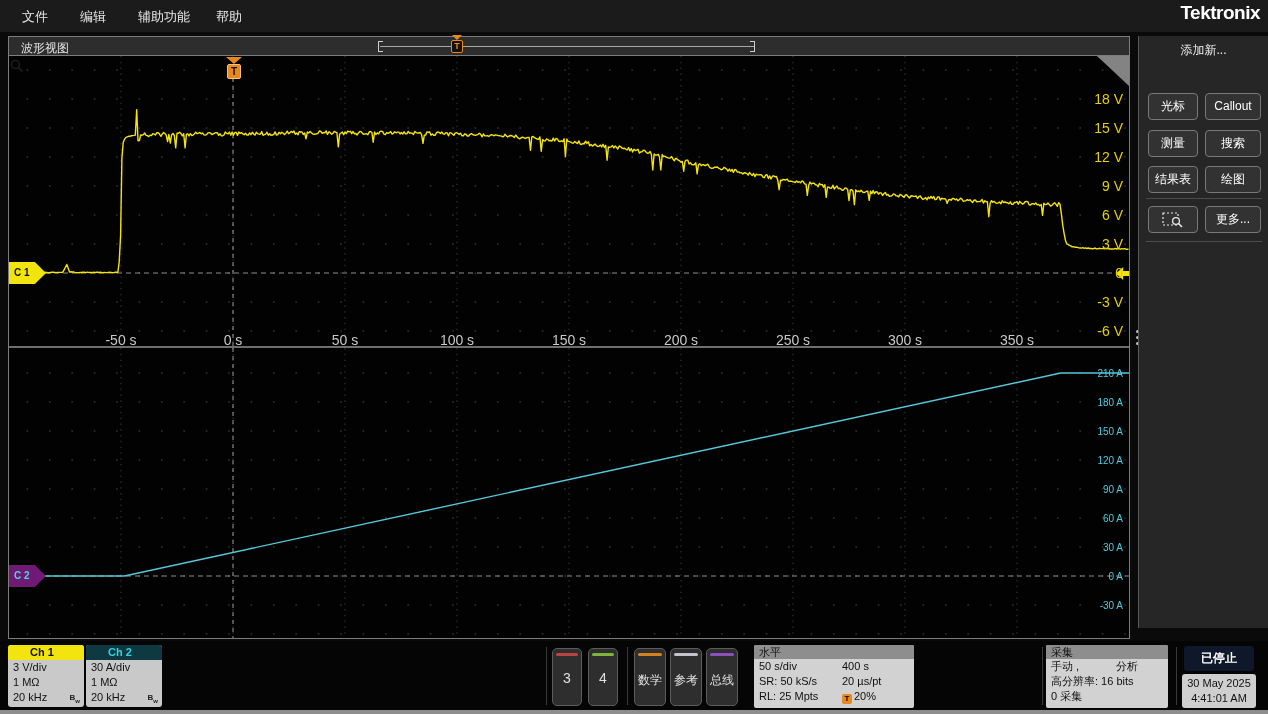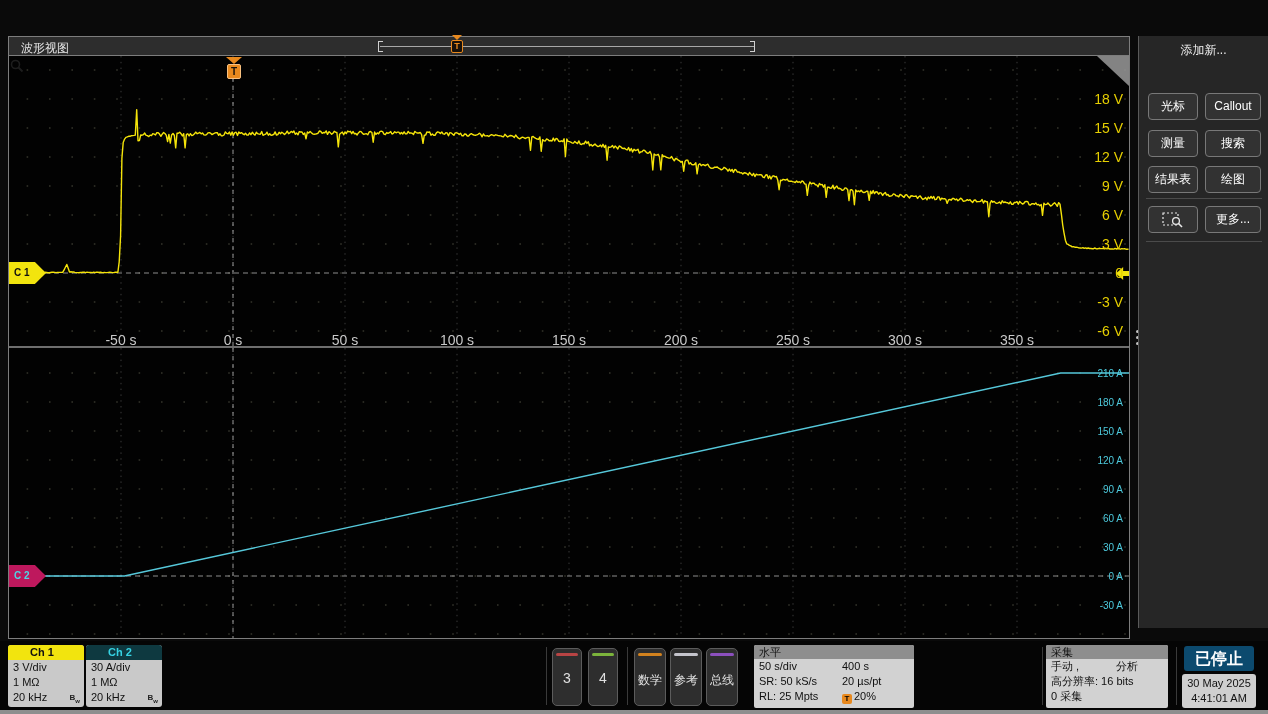--- a/index.html
+++ b/index.html
@@ -34,21 +34,21 @@
   #grat-sep { position:absolute; left:9px; top:346px; width:1120px; height:2px; background:#6e6e6e; }
   .grat svg { position:absolute; left:0; top:0; }
 
   .vlabel { position:absolute; right:6px; font-size:14px; color:#e6cf00; transform:translateY(-50%); }
   .alabel { position:absolute; right:6px; font-size:10px; color:#4ecbde; transform:translateY(-50%); }
   .tlabel { position:absolute; top:276px; font-size:14px; color:#c9c9c9; transform:translateX(-50%); }
 
   .ch-tag { position:absolute; left:0; width:37px; height:22px; font-size:10px; font-weight:bold; line-height:22px; padding-left:5px;
             clip-path:polygon(0 0,70% 0,100% 50%,70% 100%,0 100%); }
   #c1-tag { background:#f2e40e; color:#111; }
-  #c2-tag { background:#be185d; color:#4fd4e4; }
+  #c2-tag { background:#701a75; color:#4fd4e4; }
 
   #t-badge-tri { position:absolute; left:217px; top:1px; width:0; height:0; border-left:8px solid transparent; border-right:8px solid transparent; border-top:7px solid #e8891e; }
   #t-badge { position:absolute; left:218px; top:8px; width:14px; height:15px; background:#e8891e; border:1px solid #f8c080; border-radius:2px; color:#14100a; font-weight:bold; font-size:10px; text-align:center; line-height:13px; }
 
   #trig-arrow { position:absolute; right:0; top:211px; width:13px; height:13px; background:#f2e40e;
                 clip-path:polygon(0 50%,55% 0,55% 30%,100% 30%,100% 70%,55% 70%,55% 100%); }
 
   #zoom-corner { position:absolute; right:0; top:0; width:32px; height:30px; background:#9a9a9a; opacity:.85;
                  clip-path:polygon(0 0,100% 0,100% 100%); }
   #zoom-corner-glyph { position:absolute; right:3px; top:2px; }
@@ -79,30 +79,39 @@
 
   .panel { position:absolute; top:4px; border-radius:2px; overflow:hidden; background:#d2d2d2; }
   .panel .hd { background:#8e8e8e; color:#101010; font-size:11px; padding:0 0 1px 5px; height:14px; }
   .panel .prow { position:relative; font-size:11px; color:#101010; padding-left:5px; line-height:15px; white-space:nowrap; }
   .prow .col2 { position:absolute; left:88px; top:0; }
   .trig-t-ic { display:inline-block; width:10px; height:10px; background:#e8891e; border-radius:2px; color:#000; font-size:8px; font-weight:bold; text-align:center; line-height:10px; vertical-align:-1px; margin-right:2px; }
   #trig-src-box { position:absolute; left:6px; top:20px; width:24px; height:14px; background:#f2e40e; border:1px solid #7a6a00; border-radius:3px; color:#000; font-size:10px; text-align:center; line-height:12px; }
   #trig-slope { position:absolute; left:38px; top:20px; }
   #trig-level { position:absolute; left:60px; top:19px; font-size:11px; color:#101010; }
 
-  #stop-btn { position:absolute; left:1184px; top:5px; width:70px; height:25px; background:#0c4a6e; border-radius:3px; color:#fff; font-size:16px; font-weight:bold; text-align:center; line-height:25px; cursor:pointer; }
+  #stop-btn { position:absolute; left:1184px; top:5px; width:70px; height:25px; background:#0f172a; border-radius:3px; color:#fff; font-size:12px; font-weight:bold; text-align:center; line-height:25px; cursor:pointer; }
   #datetime-box { position:absolute; left:1182px; top:33px; width:74px; height:34px; background:#cfcfcf; border-radius:3px; color:#111; font-size:11px; text-align:center; padding-top:2px; line-height:15px; }
 
   #bottom-strip { position:absolute; left:0; top:710px; width:1268px; height:4px; background:#8e8e8e; }
 </style>
 </head>
 <body>
 
 <div id="stage">
 
+  <div id="menu-bar">
+    <div id="menu-items">
+        <div class="menu-item" style="left: 22px;">文件</div>
+        <div class="menu-item" style="left: 80px;">编辑</div>
+        <div class="menu-item" style="left: 138px;">辅助功能</div>
+        <div class="menu-item" style="left: 216px;">帮助</div>
+      </div>
+    <div id="tek-logo">Tektronix</div>
+  </div>
 
   <div id="wave-frame"></div>
   <div id="wave-titlebar">
     <div id="wave-title">波形视图</div>
   </div>
   <div id="minimap">
     <div class="mm-bracket l"></div>
     <div class="mm-line"></div>
     <div class="mm-bracket r"></div>
     <div id="mm-trig">

